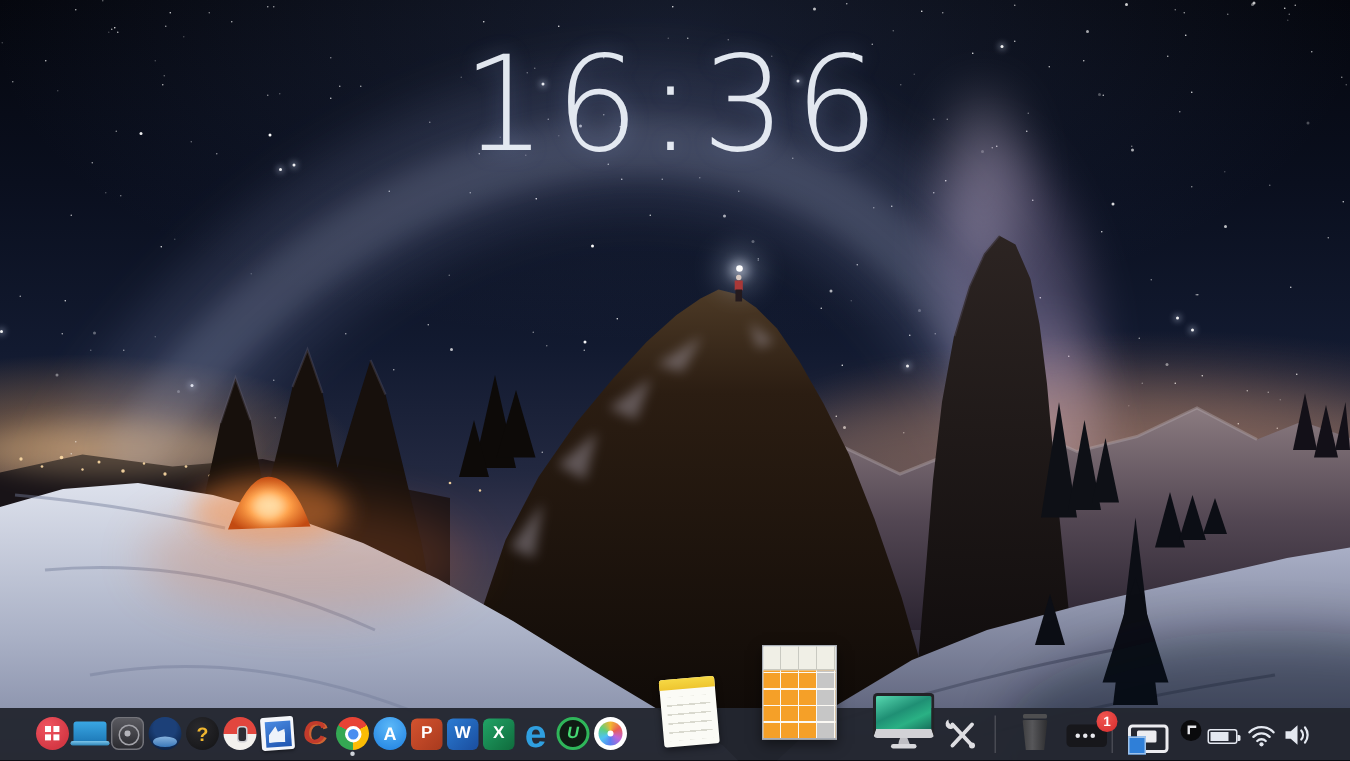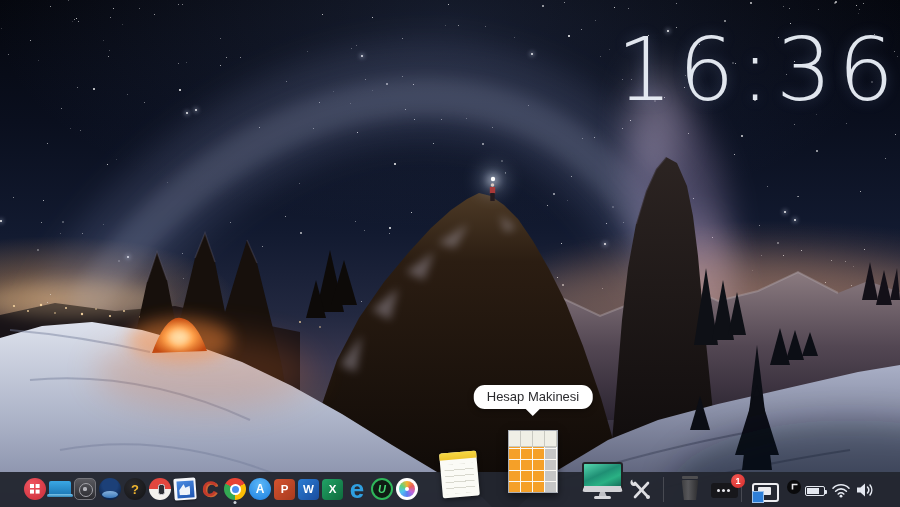--- a/index.html
+++ b/index.html
@@ -14,21 +14,21 @@
       radial-gradient(ellipse 700px 320px at 50% 4%, rgba(80,100,150,.22), rgba(80,100,150,0) 65%),
       linear-gradient(180deg,#05070e 0%,#0a0f1e 24%,#121a30 46%,#222840 62%,#3a3850 72%,#46404f 79%,#2c2736 88%,#191623 100%);
   }
   .stars{position:absolute;inset:0;}
   .stars i{position:absolute;display:block;background:#fff;border-radius:50%;}
   .stars i.br{box-shadow:0 0 4px 1px rgba(220,230,255,.6);}
 
   .scene{position:absolute;inset:0;}
 
   
-  .clock{position:absolute;left:0;right:0;top:20px;text-align:right;color:#e9eef6;}
+  .clock{position:absolute;left:0;right:0;top:20px;text-align:center;color:#e9eef6;}
   .clock .time{font-family:"DejaVu Sans","Liberation Sans",sans-serif;font-weight:200;
     font-size:88px;line-height:100px;letter-spacing:6px;color:rgba(236,241,249,.95);
     text-shadow:0 0 14px rgba(170,195,255,.25);}
   .clock .date{margin-top:2px;font-weight:300;font-size:16px;letter-spacing:1.6px;color:rgba(236,241,249,.92);}
 
   
   .tooltip{position:absolute;left:533px;top:385px;transform:translateX(-50%);
     background:#fff;color:#2b2b2e;font-size:13px;padding:4px 13px 5px;border-radius:11px;
     box-shadow:0 2px 6px rgba(0,0,0,.35);white-space:nowrap;z-index:30;}
   .tooltip:after{content:"";position:absolute;left:50%;bottom:-7px;transform:translateX(-50%);
@@ -552,23 +552,20 @@
       <polygon points="802,356 810,332 818,356"></polygon>
         <polygon points="690,430 700,396 710,430"></polygon>
     </g>
     <ellipse cx="850" cy="490" rx="180" ry="70" fill="#06081a" opacity="0.35" filter="url(#b16)"></ellipse>
   </svg>
 
   <div class="clock">
     <div class="time">16:36</div>
   </div>
 
-  <div class="tooltip">
-    <span>Hesap Makinesi</span>
-  </div>
 
   <div class="dock"></div>
   <div class="dock-apps">
       <div class="app ic-start"></div>
       <div class="app ic-laptop"></div>
       <div class="app ic-settings"></div>
       <div class="app ic-globe"></div>
       <div class="app ic-help">
         <span class="glyph">?</span>
       </div>

